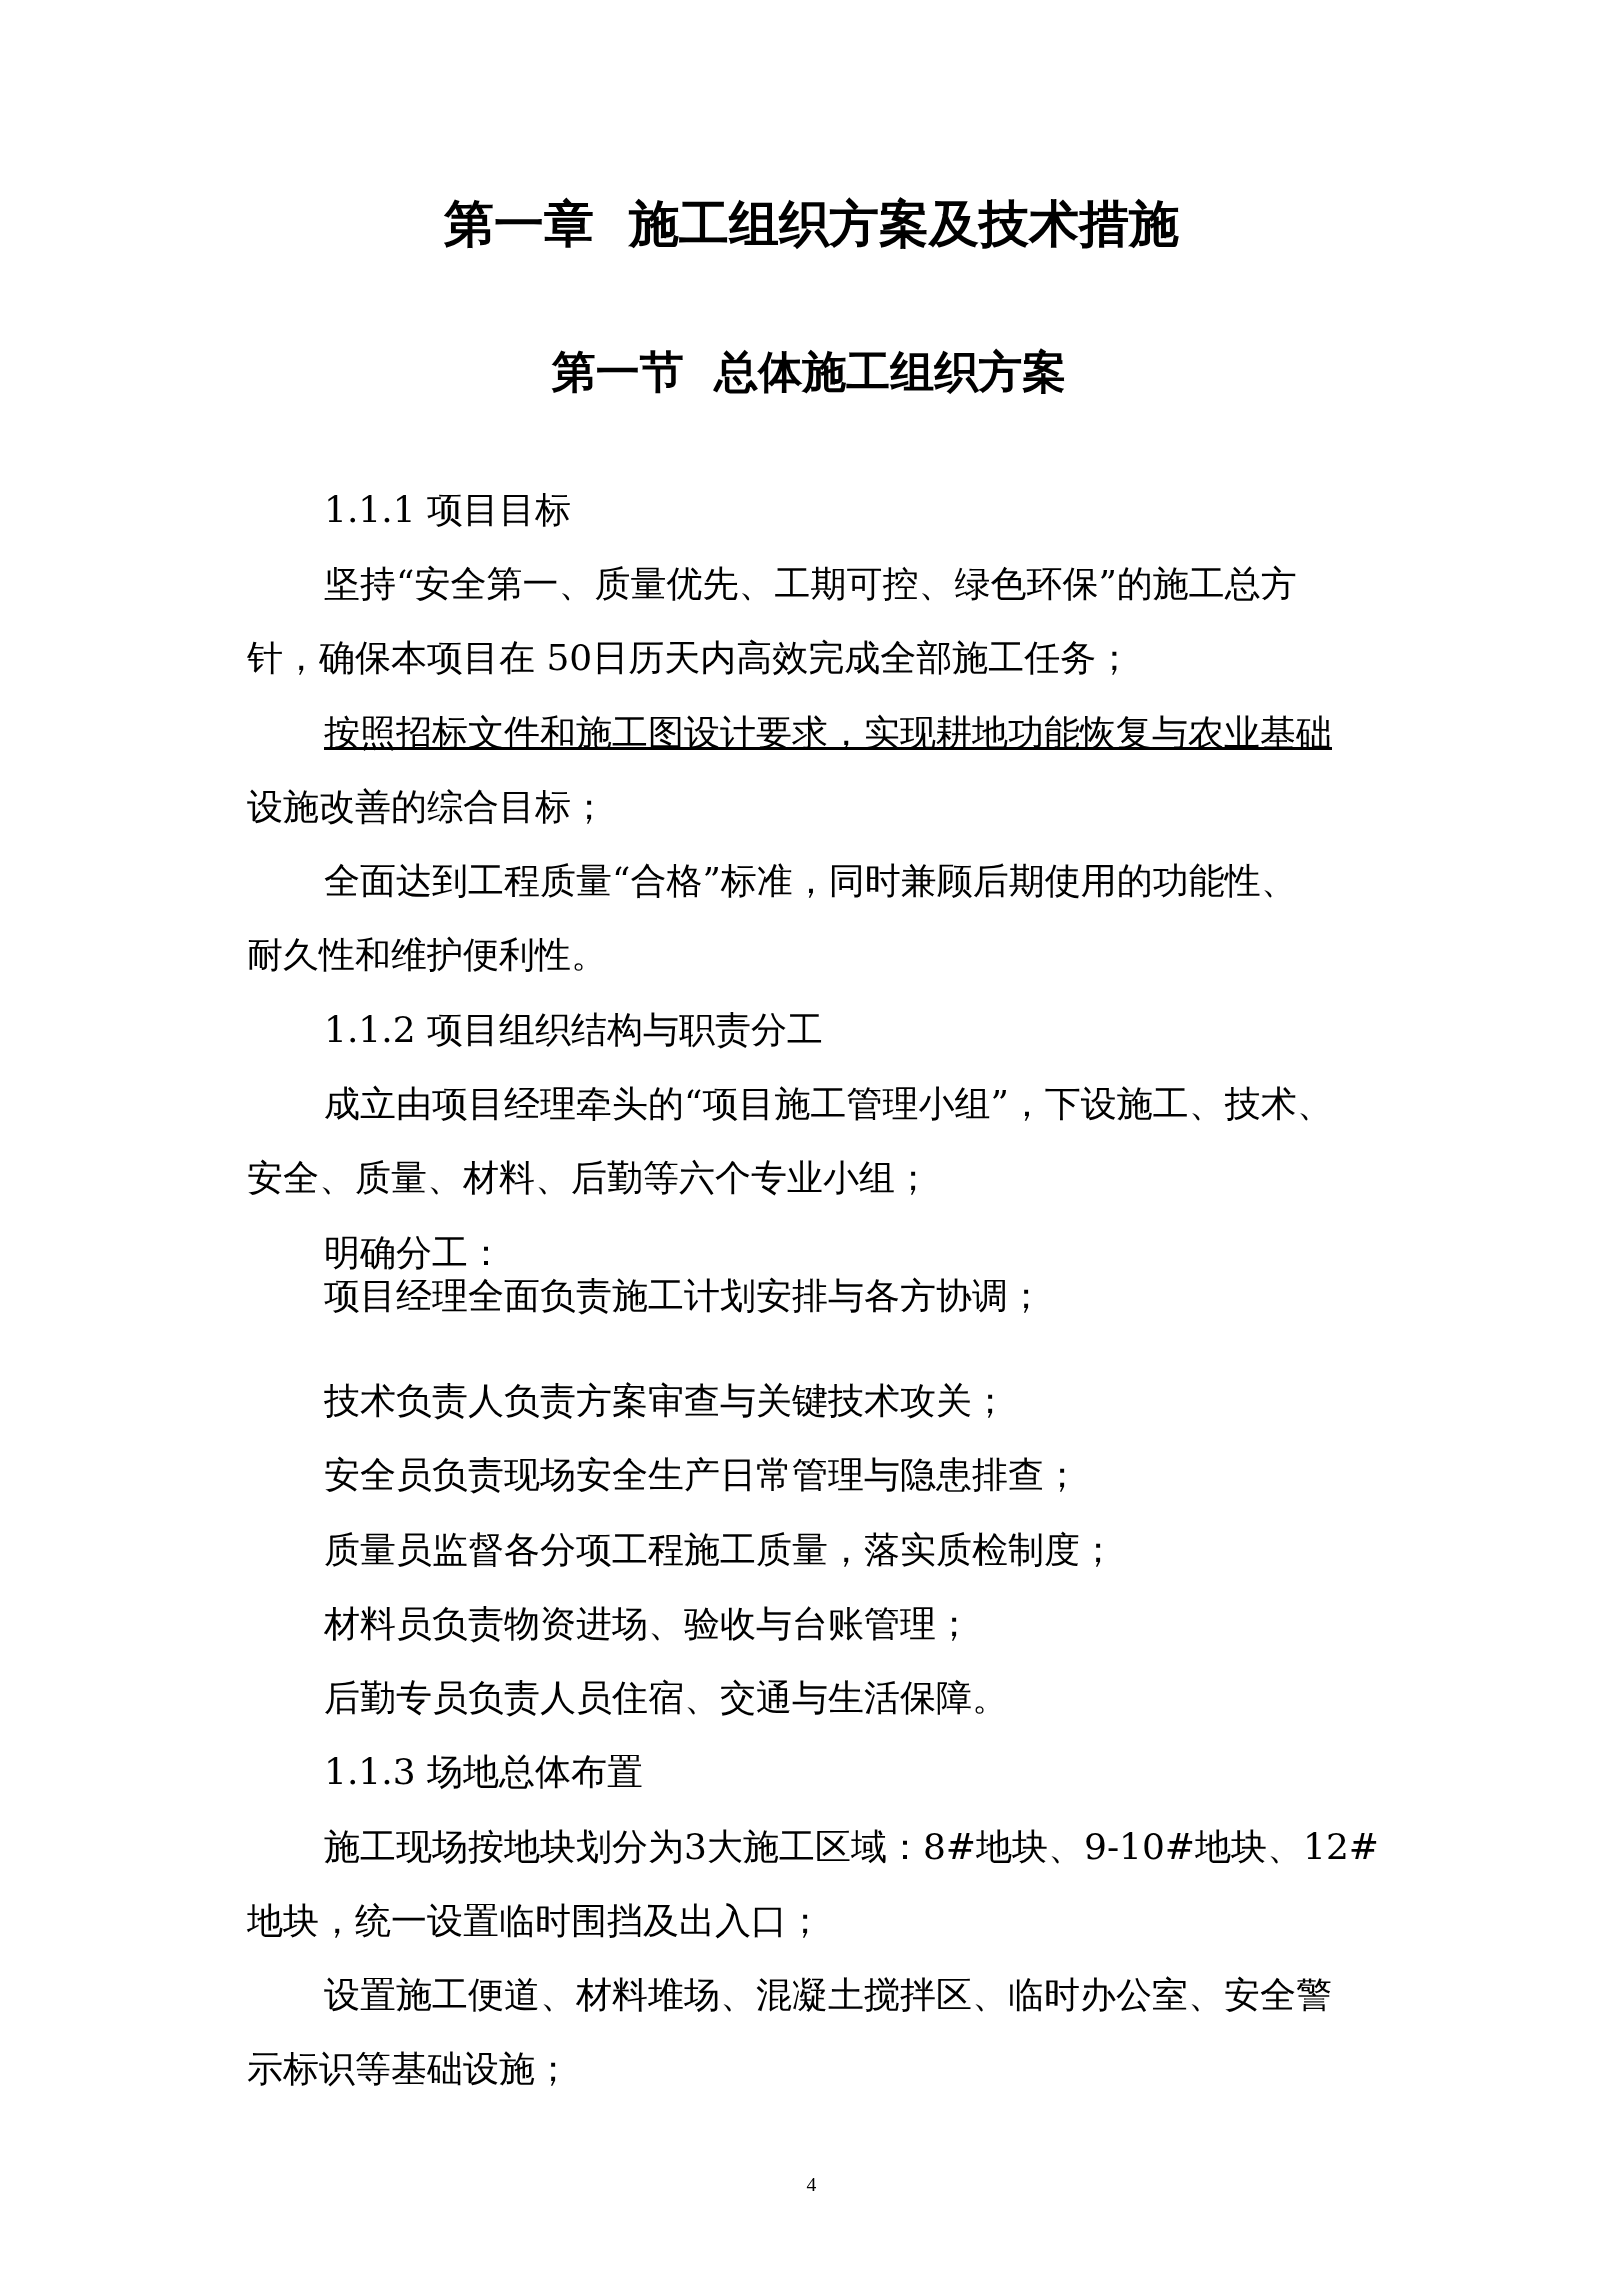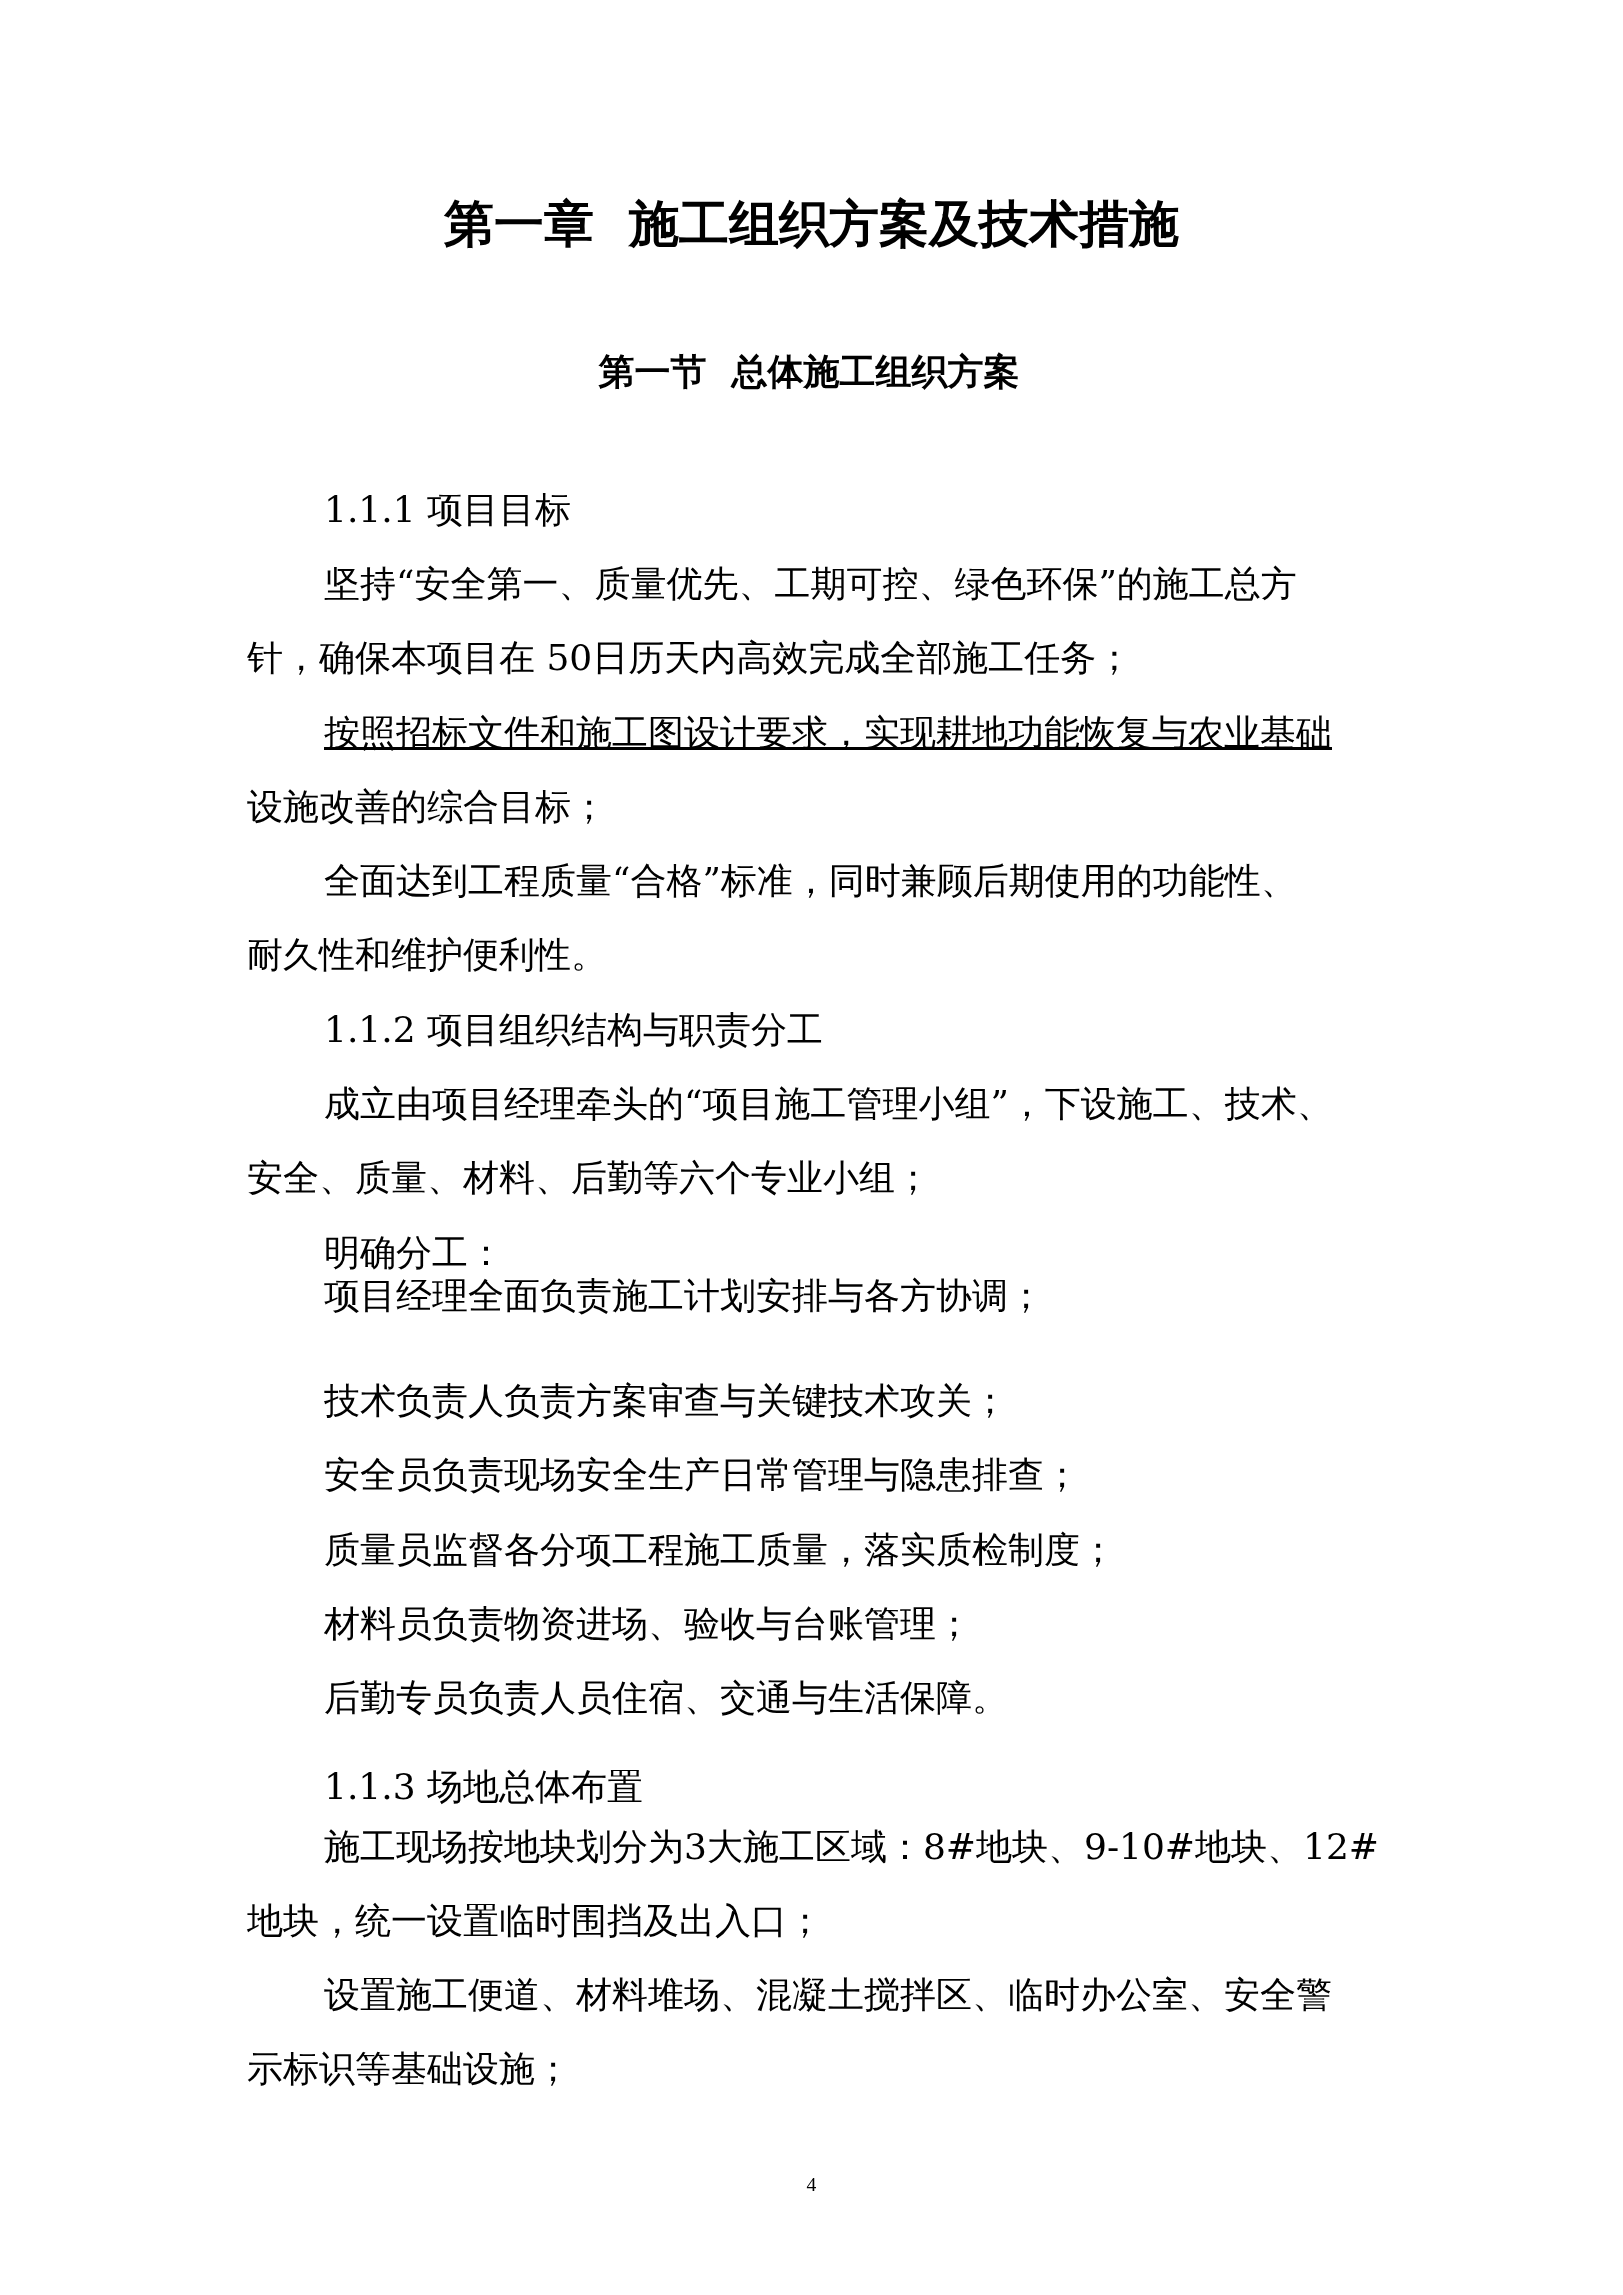--- a/index.html
+++ b/index.html
@@ -35,21 +35,21 @@
     letter-spacing: 0px;
   }
   .section-title {
     position: absolute;
     left: 0;
     width: 1618px;
     top: 347px;
     text-align: center;
     font-family: "DejaVu Sans", "Liberation Sans", sans-serif;
     font-weight: bold;
-    font-size: 36px;
+    font-size: 44px;
     line-height: 50px;
     white-space: pre;
   }
   .body {
     position: absolute;
     left: 247px;
     top: 0;
     width: 1132px;
   }
   .line {
@@ -93,21 +93,21 @@
     <div class="line indent" style="top: 1009px;">1.1.2 项目组织结构与职责分工</div>
     <div class="line indent" style="top: 1083px;">成立由项目经理牵头的“项目施工管理小组”，下设施工、技术、</div>
     <div class="line" style="top: 1157px; text-align: center;">安全、质量、材料、后勤等六个专业小组；</div>
     <div class="line indent" style="top: 1232px;">明确分工：</div>
     <div class="line indent" style="top: 1249px; margin-top: 26px;">项目经理全面负责施工计划安排与各方协调；</div>
     <div class="line indent" style="top: 1380px;">技术负责人负责方案审查与关键技术攻关；</div>
     <div class="line indent" style="top: 1454px;">安全员负责现场安全生产日常管理与隐患排查；</div>
     <div class="line indent" style="top: 1529px;">质量员监督各分项工程施工质量，落实质检制度；</div>
     <div class="line indent" style="top: 1603px;">材料员负责物资进场、验收与台账管理；</div>
     <div class="line indent" style="top: 1677px;">后勤专员负责人员住宿、交通与生活保障。</div>
-    <div class="line indent" style="top: 1751px; margin-top: 15px;">1.1.3 场地总体布置</div>
+    <div class="line indent" style="top: 1751px;">1.1.3 场地总体布置</div>
     <div class="line indent" style="top: 1826px;">施工现场按地块划分为3大施工区域：8#地块、9-10#地块、12#</div>
     <div class="line" style="top: 1900px;">地块，统一设置临时围挡及出入口；</div>
     <div class="line indent" style="top: 1974px;">设置施工便道、材料堆场、混凝土搅拌区、临时办公室、安全警</div>
     <div class="line" style="top: 2048px;">示标识等基础设施；</div>
   </div>
 
   <div class="page-number">4</div>
 
 </div>
 

